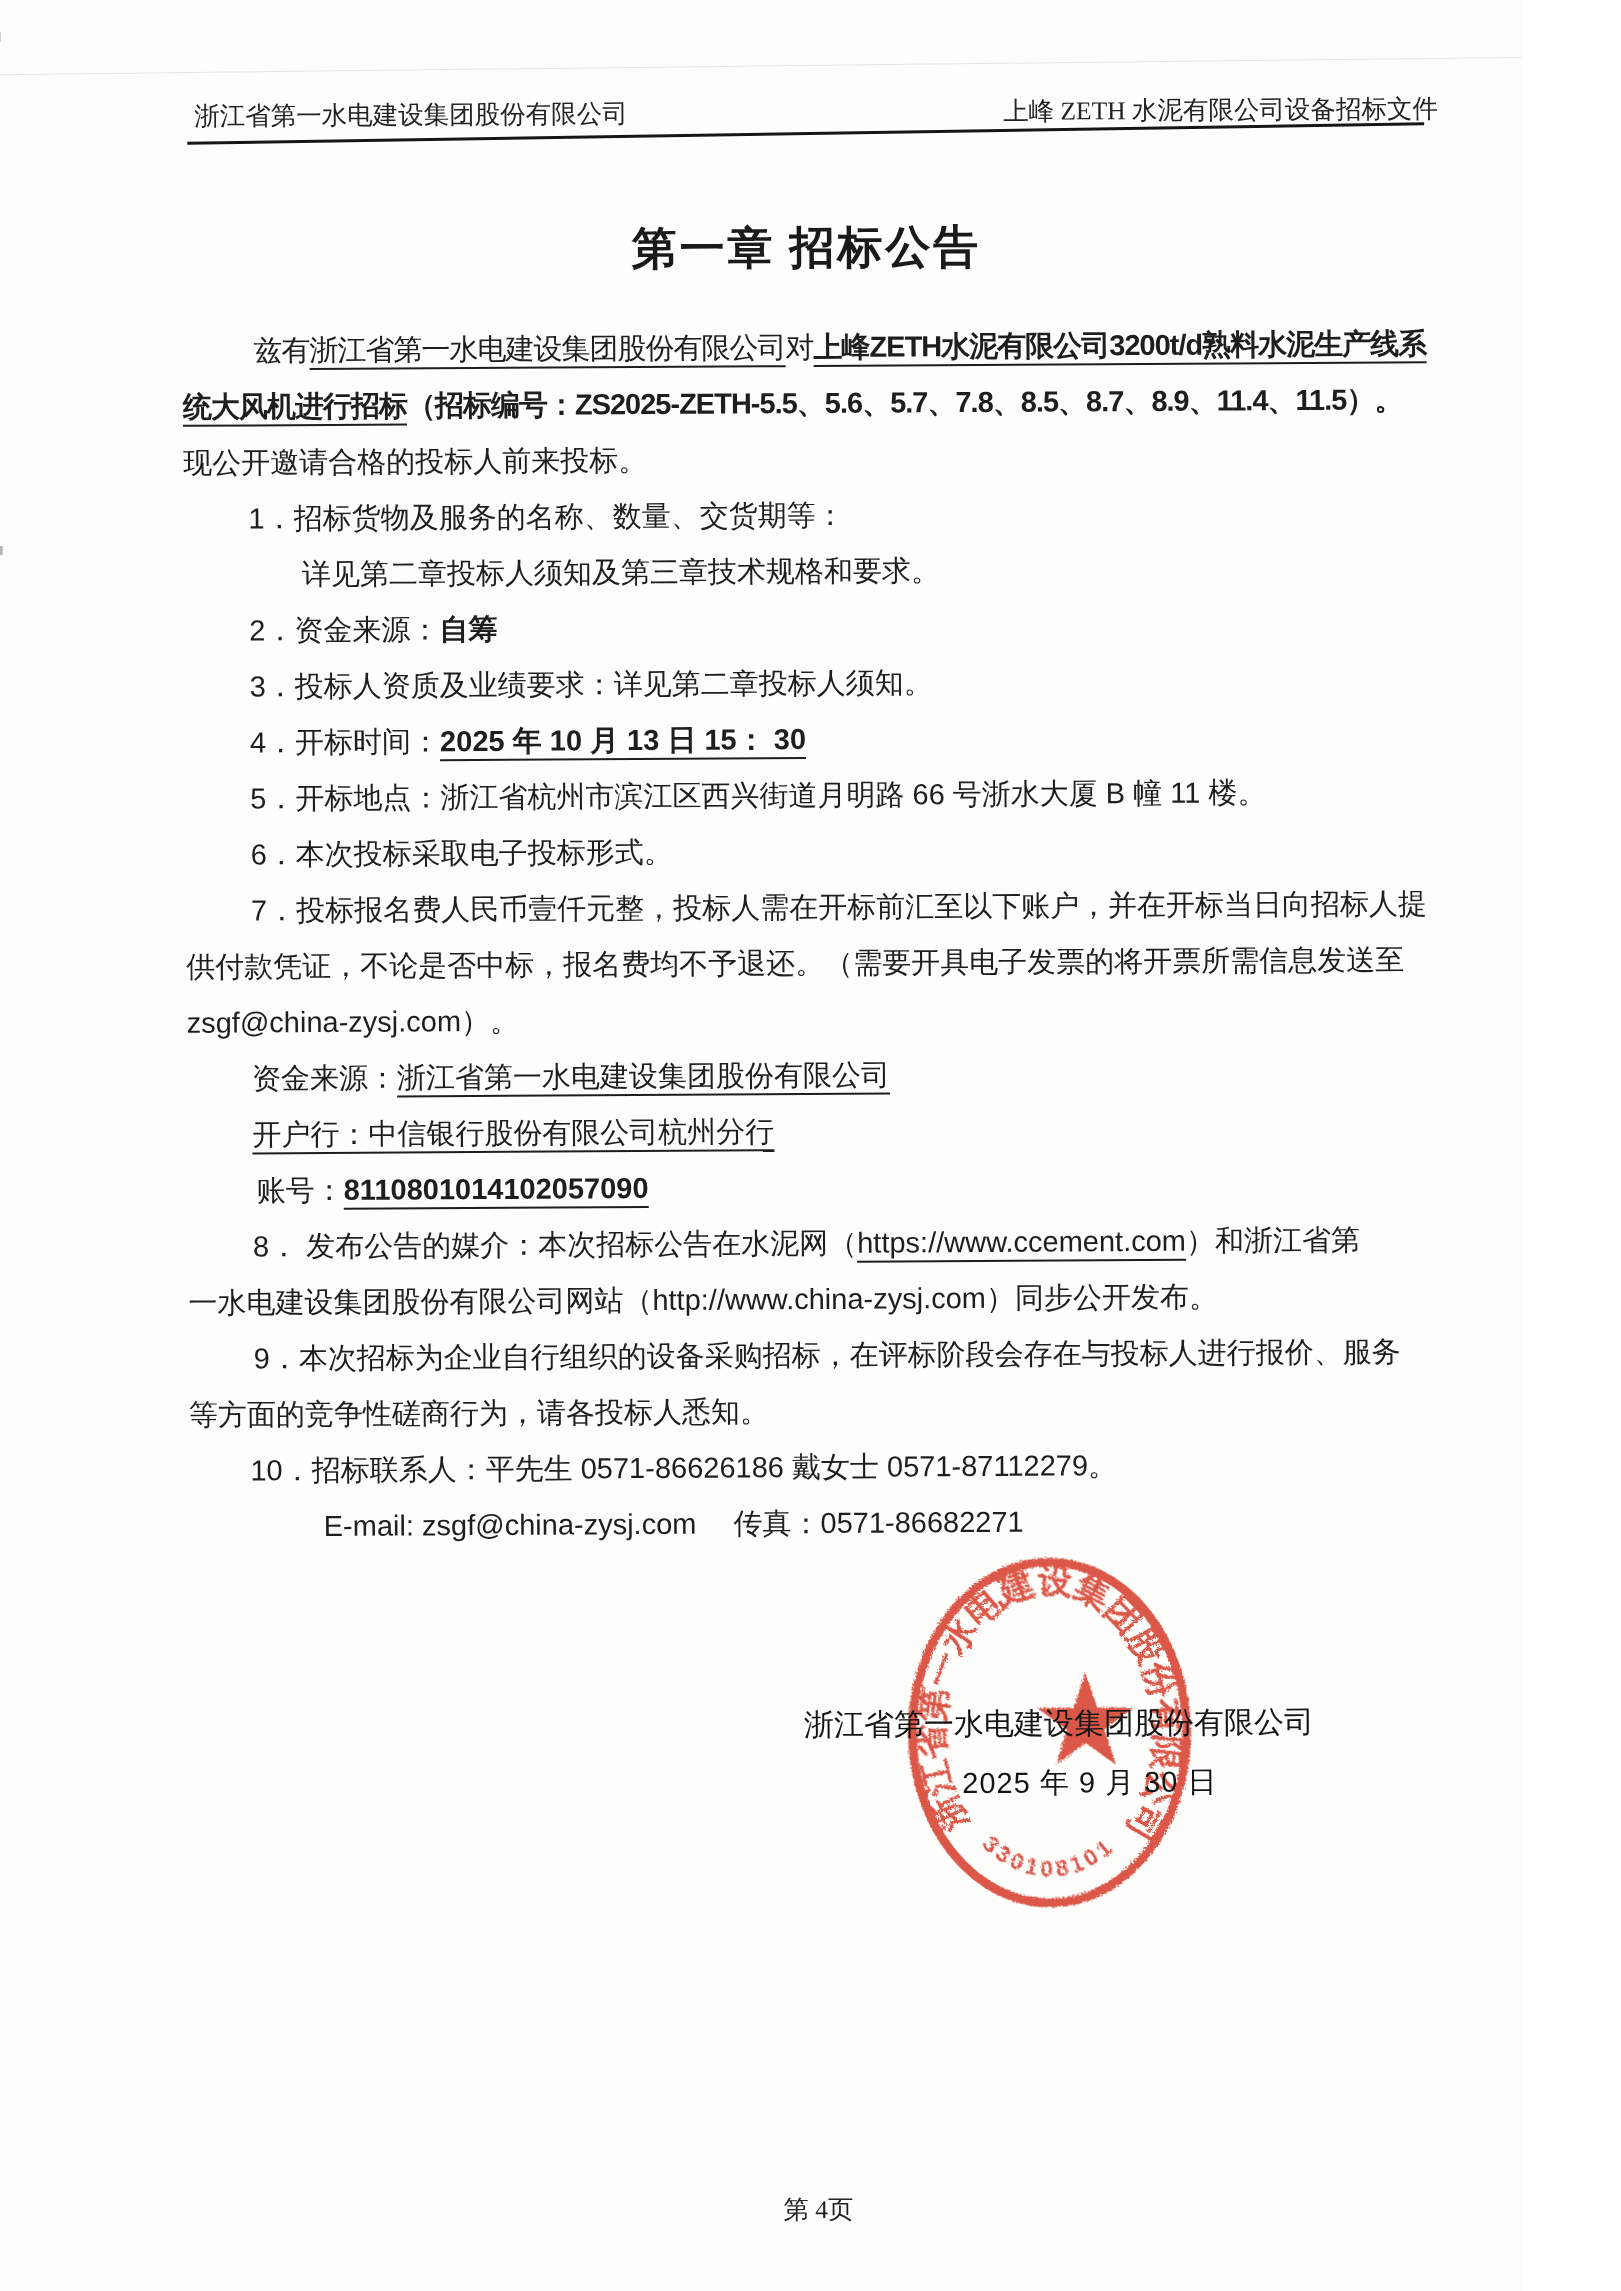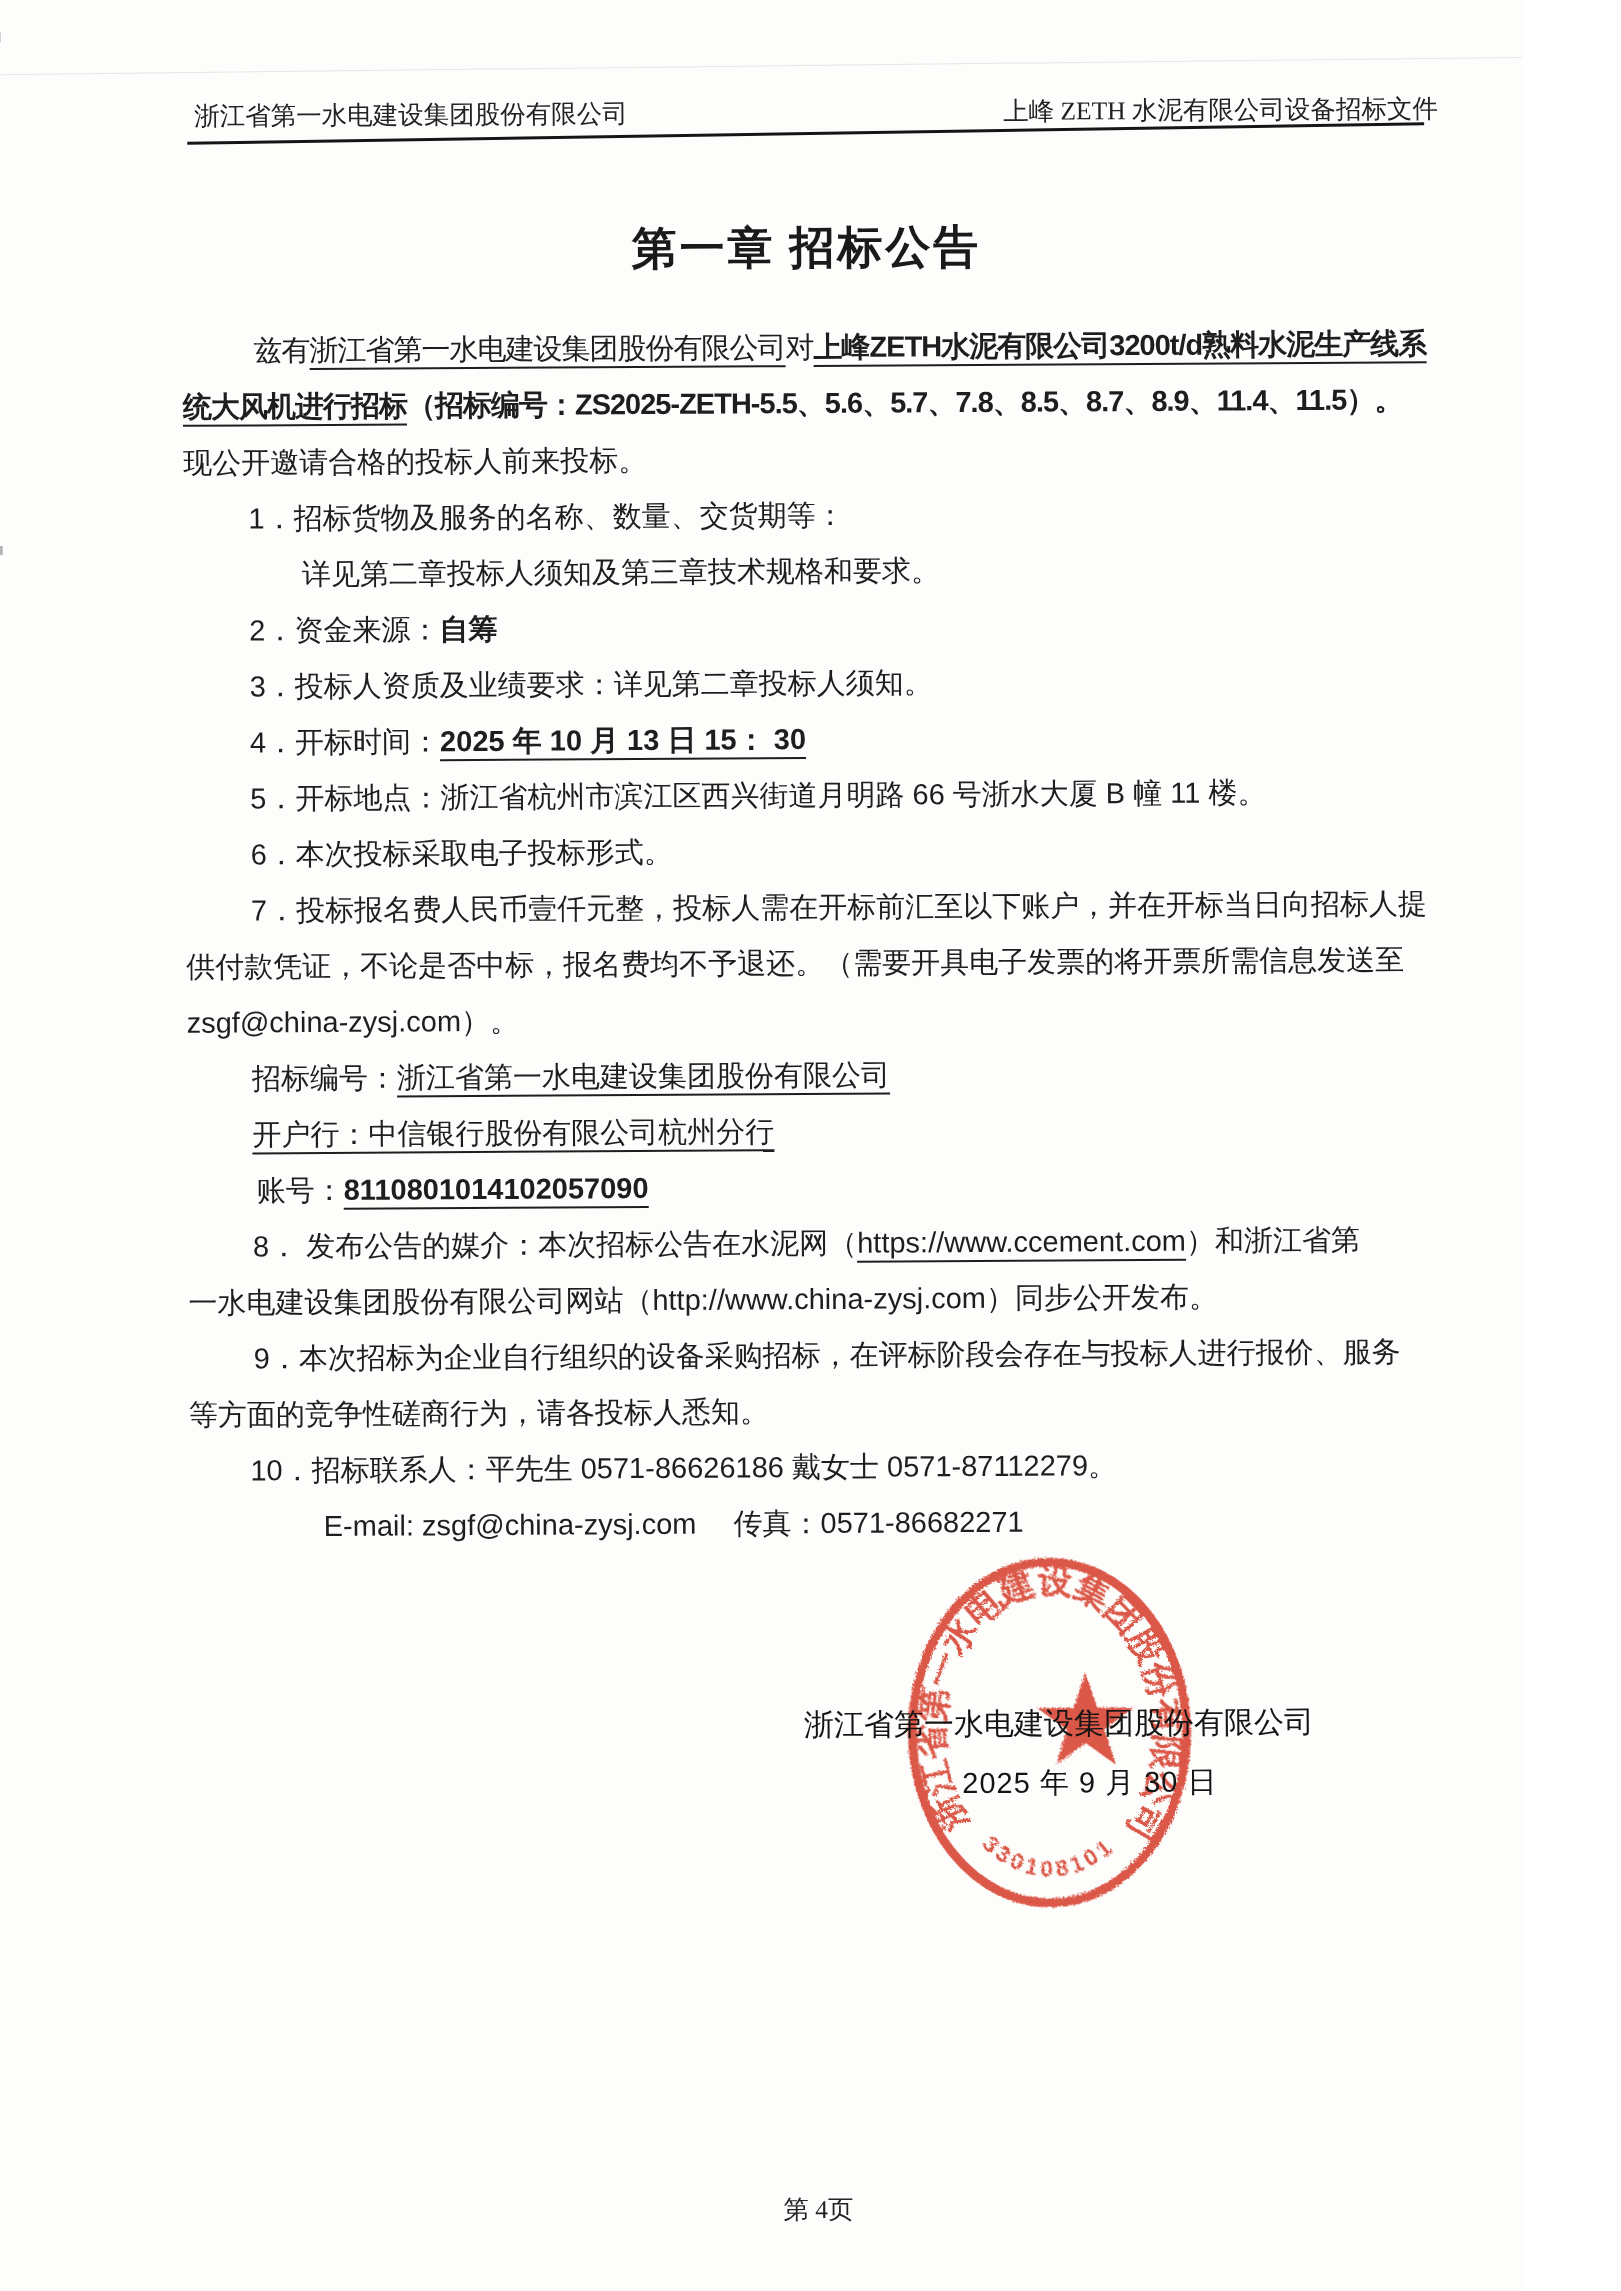--- a/index.html
+++ b/index.html
@@ -91,21 +91,21 @@
         <div class="bline" style="padding-left: 65px;"><span>1．招标货物及服务的名称、数量、交货期等：</span></div>
         <div class="bline" style="padding-left: 118px;"><span>详见第二章投标人须知及第三章技术规格和要求。</span></div>
         <div class="bline" style="padding-left: 65px;"><span>2．资金来源：</span><span class="b">自筹</span></div>
         <div class="bline" style="padding-left: 65px;"><span>3．投标人资质及业绩要求：详见第二章投标人须知。</span></div>
         <div class="bline" style="padding-left: 65px;"><span>4．开标时间：</span><span class="b u">2025 年 10 月 13 日 15： 30</span></div>
         <div class="bline" style="padding-left: 65px;"><span>5．开标地点：浙江省杭州市滨江区西兴街道月明路 66 号浙水大厦 B 幢 11 楼。</span></div>
         <div class="bline" style="padding-left: 65px;"><span>6．本次投标采取电子投标形式。</span></div>
         <div class="bline" style="padding-left: 65px;"><span>7．投标报名费人民币壹仟元整，投标人需在开标前汇至以下账户，并在开标当日向招标人提</span></div>
         <div class="bline" style="padding-left: 0px;"><span>供付款凭证，不论是否中标，报名费均不予退还。（需要开具电子发票的将开票所需信息发送至</span></div>
         <div class="bline" style="padding-left: 0px;"><span>zsgf@china-zysj.com）。</span></div>
-        <div class="bline" style="padding-left: 65px;"><span>招标编号：</span><span class="u">浙江省第一水电建设集团股份有限公司</span></div>
+        <div class="bline" style="padding-left: 65px;"><span>资金来源：</span><span class="u">浙江省第一水电建设集团股份有限公司</span></div>
         <div class="bline" style="padding-left: 65px;"><span class="u">开户行：中信银行股份有限公司杭州分行</span></div>
         <div class="bline" style="padding-left: 69px;"><span>账号：</span><span class="b u">8110801014102057090</span></div>
         <div class="bline" style="padding-left: 65px;"><span>8． 发布公告的媒介：本次招标公告在水泥网（</span><span class="u">https://www.ccement.com</span><span>）和浙江省第</span></div>
         <div class="bline" style="padding-left: 0px;"><span>一水电建设集团股份有限公司网站（http://www.china-zysj.com）同步公开发布。</span></div>
         <div class="bline" style="padding-left: 65px;"><span>9．本次招标为企业自行组织的设备采购招标，在评标阶段会存在与投标人进行报价、服务</span></div>
         <div class="bline" style="padding-left: 0px;"><span>等方面的竞争性磋商行为，请各投标人悉知。</span></div>
         <div class="bline" style="padding-left: 61px;"><span>10．招标联系人：平先生 0571-86626186  戴女士 0571-87112279。</span></div>
         <div class="bline" style="padding-left: 134px;"><span>E-mail: zsgf@china-zysj.com　 传真：0571-86682271</span></div>
       </div>
 

